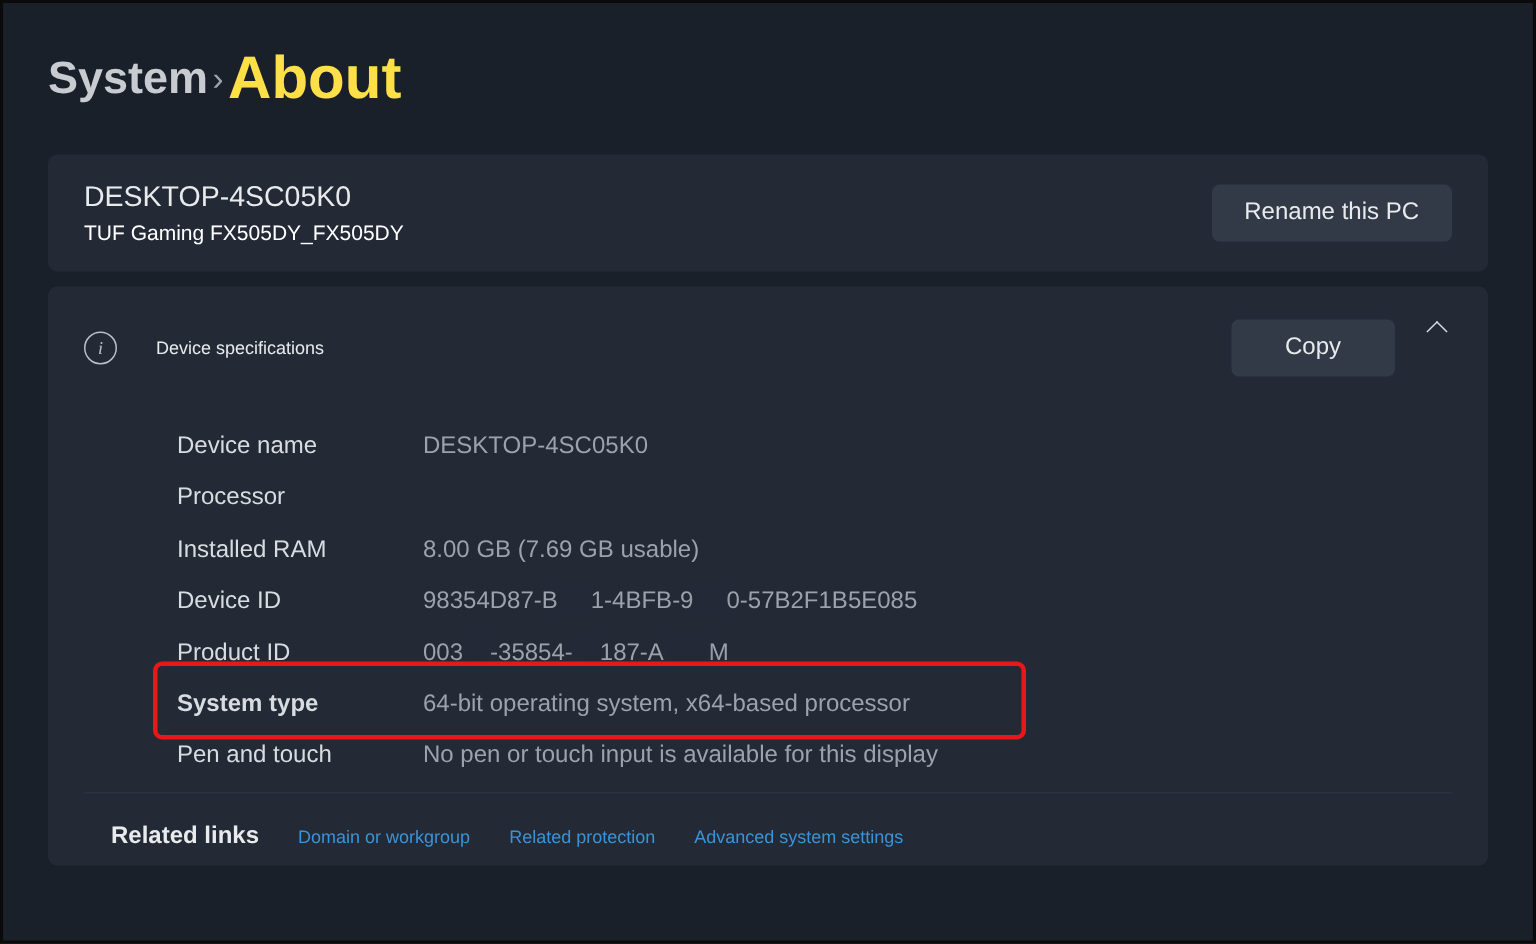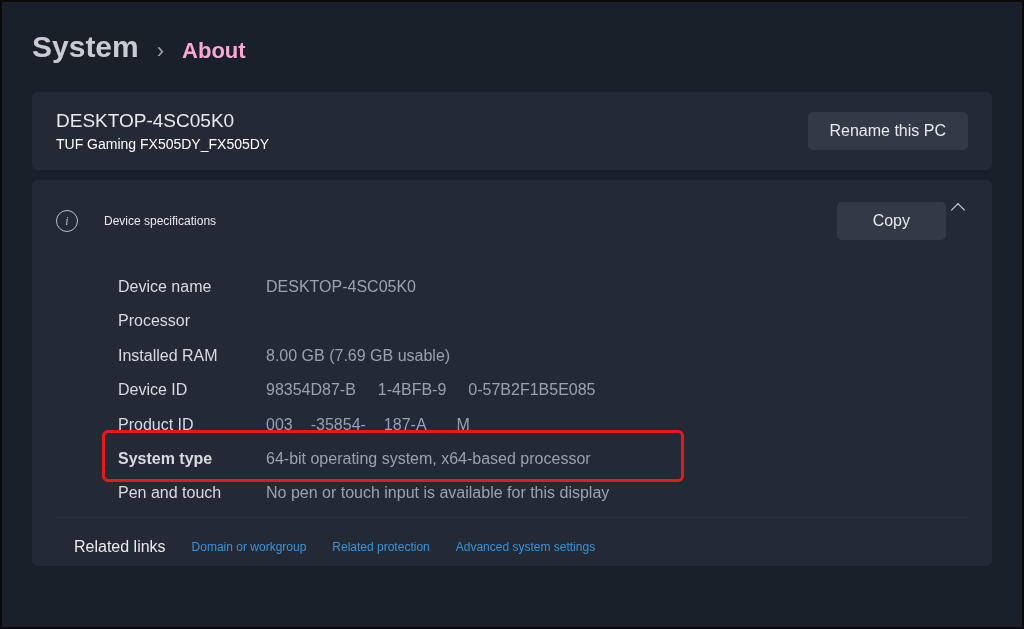--- a/index.html
+++ b/index.html
@@ -8,38 +8,38 @@
       font-family: 'Segoe UI', sans-serif;
       color: #d8dce0;
       width: 1024px;
       height: 629px;
       overflow: hidden;
       padding: 28px 30px 20px 30px;
       border: 2px solid #0a0a0a;
     }
     .breadcrumb {
       display: flex;
-      align-items: flex-end;
-      gap: 18px;
+      align-items: center;
+      gap: 3px;
       margin-bottom: 28px;
     }
     .breadcrumb-parent {
       font-size: 30px;
       font-weight: 600;
       color: #c8ccd0;
     }
     .breadcrumb-chevron {
       font-size: 22px;
       color: #a0a4a8;
       font-weight: 300;
     }
     .breadcrumb-current {
-      font-size: 22px;
+      font-size: 40px;
       font-weight: 700;
-      color: #f9a8d4;
+      color: #fde047;
     }
     .card {
       background: #232a36;
       border-radius: 6px;
       padding: 18px 24px;
       margin-bottom: 10px;
     }
     .pc-header {
       display: flex;
       align-items: center;
@@ -99,21 +99,21 @@
       flex-shrink: 0;
     }
     .specs-title {
       font-size: 12px;
       font-weight: 400;
       color: #e8eaec;
     }
     .specs-actions {
       display: flex;
       align-items: flex-start;
-      gap: 4px;
+      gap: 20px;
     }
     .chevron-up {
       width: 18px;
       height: 11px;
       position: relative;
     }
     .chevron-up::before {
       content: '';
       position: absolute;
       top: 3px;
@@ -124,21 +124,21 @@
       border-left: 1.8px solid #d8dce0;
       transform: rotate(45deg);
     }
     .spec-table {
       margin-top: 26px;
       margin-left: 62px;
       position: relative;
     }
     .spec-row {
       display: flex;
-      gap: 6px;
+      gap: 22px;
       padding: 6px 0;
       font-size: 16px;
       line-height: 1.4;
     }
     .spec-label {
       width: 142px;
       flex-shrink: 0;
       color: #d8dce0;
       font-weight: 400;
     }
@@ -165,21 +165,21 @@
     .related-row {
       display: flex;
       align-items: center;
       gap: 26px;
       padding: 20px 18px 10px 18px;
       border-top: 1px solid #2c3340;
       margin-top: 6px;
     }
     .related-label {
       font-size: 16px;
-      font-weight: 400;
+      font-weight: 700;
       color: #e8eaec;
     }
     .related-link {
       font-size: 12px;
       color: #3a93d6;
       cursor: pointer;
     }
     .redact {
       display: inline-block;
       vertical-align: middle;

